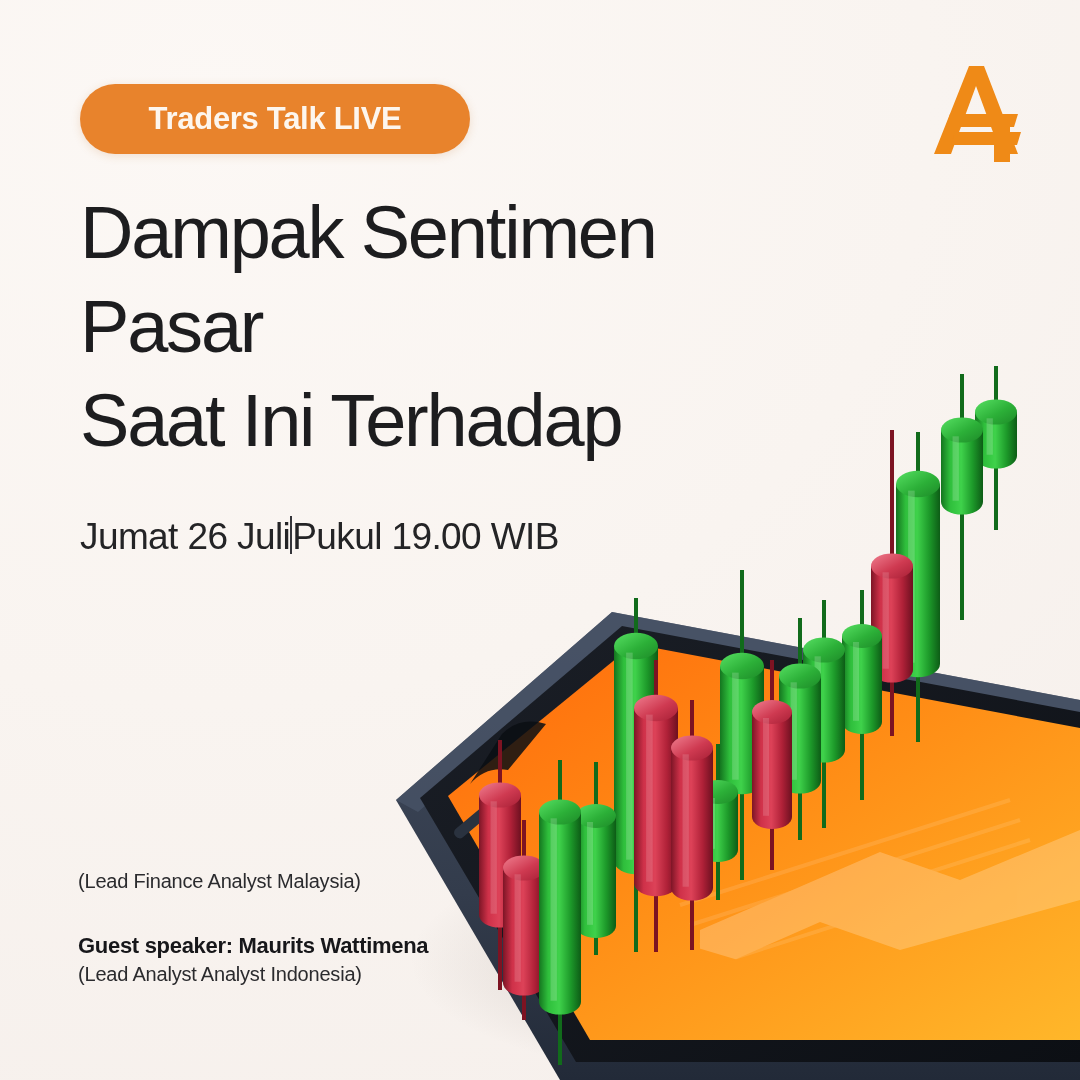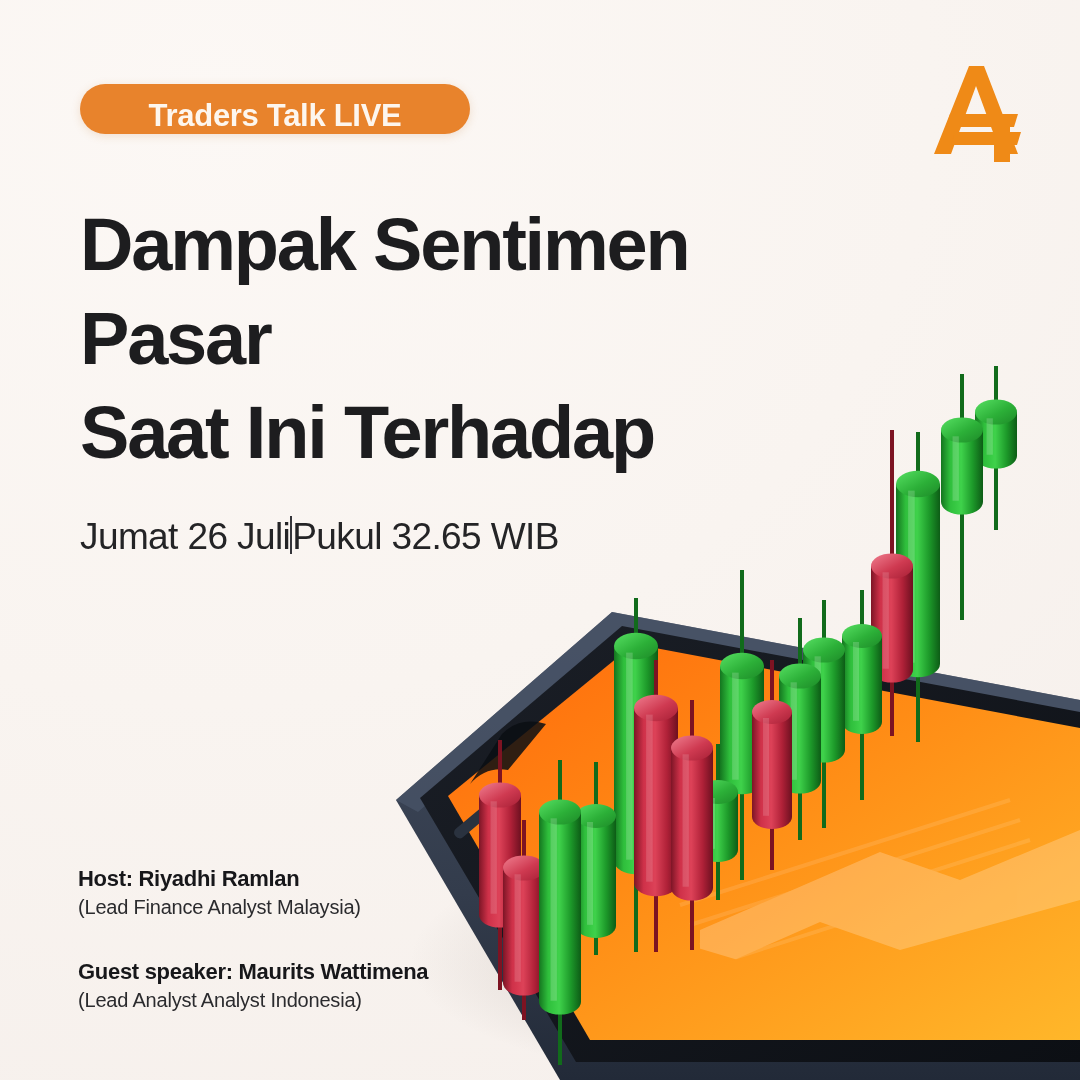--- a/index.html
+++ b/index.html
@@ -12,40 +12,40 @@
   }
   #poster {
     position:absolute; inset:0;
     background: radial-gradient(120% 100% at 20% 10%, #fcf8f5 0%, #f9f4f0 55%, #f6f0ec 100%);
     overflow:hidden;
   }
 
   
   .badge {
     position:absolute; left:80px; top:84px;
-    height:50px; min-width:390px;
+    height:70px; min-width:390px;
     background:#e8832c;
     border-radius:38px;
-    display:flex; align-items:flex-end; justify-content:center;
+    display:flex; align-items:center; justify-content:center;
     padding:0 42px;
     box-shadow:0 2px 10px rgba(190,110,40,.18);
   }
   .badge-text {
     color:#fdf6ee; font-size:31px; font-weight:bold;
     letter-spacing:-.3px; white-space:nowrap;
   }
 
   
   .logo { position:absolute; right:52px; top:58px; width:106px; height:104px; }
 
   
   .headline {
-    position:absolute; left:80px; top:208px; width:720px;
+    position:absolute; left:80px; top:196px; width:720px;
     color:#1d1d1f;
-    font-size:74px; font-weight:bold;
+    font-size:74px; font-weight:normal;
     line-height:1.0;
     letter-spacing:-2.2px;
   }
   .headline div { white-space:nowrap; margin-bottom:20px; }
 
   
   .subtitle {
     position:absolute; left:80px; top:516px;
     font-size:37px; color:#242426; font-weight:400;
     letter-spacing:-.6px; white-space:nowrap;
@@ -298,26 +298,25 @@
 
   <div class="headline">
     <div>Dampak Sentimen</div>
     <div>Pasar</div>
     <div>Saat Ini Terhadap</div>
   </div>
 
   <div class="subtitle">
     <span>Jumat 26 Juli</span>
     <span class="pipe"></span>
-    <span>Pukul 32.65 WIB</span>
+    <span>Pukul 19.00 WIB</span>
   </div>
 
   <div class="credits">
     <div>
-      <div class="cred-name">Host: Riyadhi Ramlan</div>
       <div class="cred-role">(Lead Finance Analyst Malaysia)</div>
     </div>
     <div class="cred-block2">
       <div class="cred-name">Guest speaker: Maurits Wattimena</div>
       <div class="cred-role">(Lead Analyst Analyst Indonesia)</div>
     </div>
   </div>
 
 </div>
 

